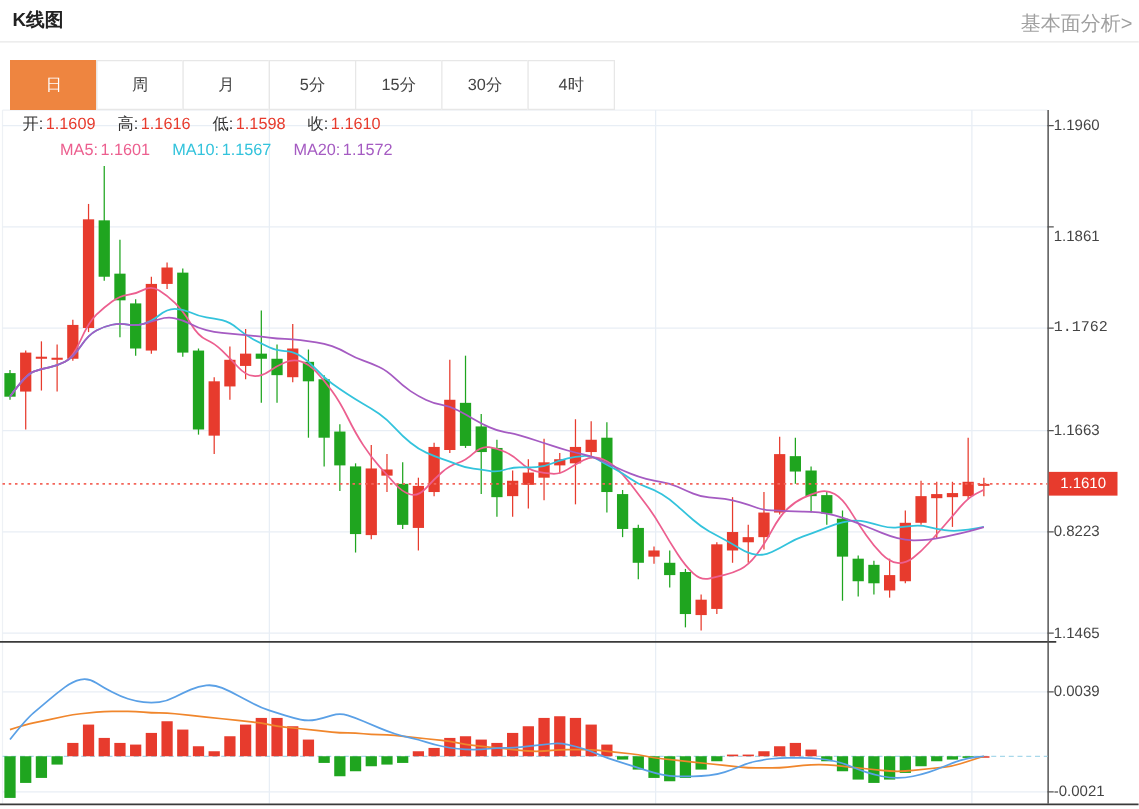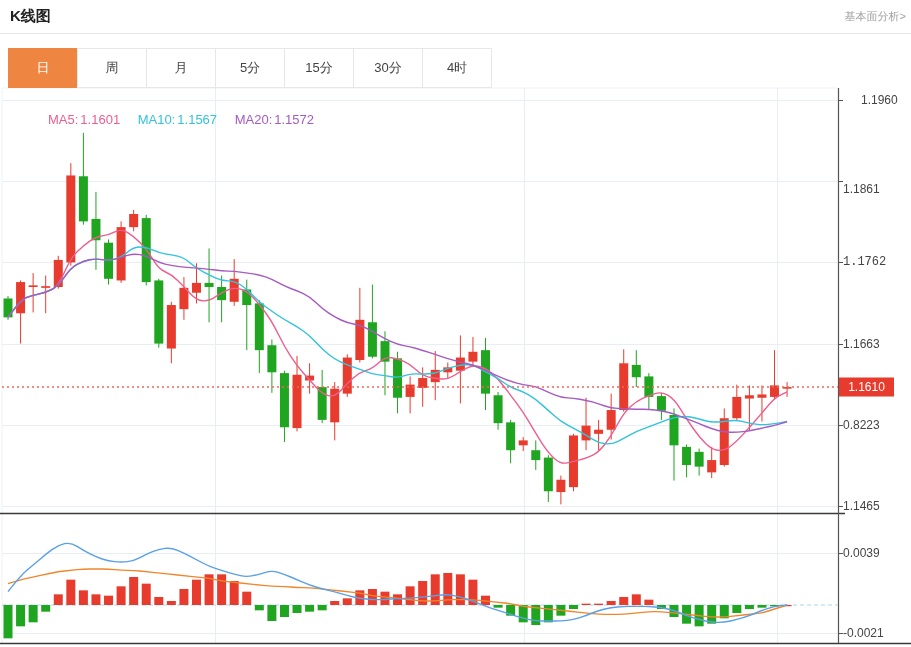--- a/index.html
+++ b/index.html
@@ -4,21 +4,21 @@
 <style>
   :root{
     --up:#e73b2d; --down:#1fa51f; --ma5:#ec5f8f; --ma10:#33c3dc; --ma20:#a55bc2;
     --diff:#5aa0e6; --dea:#f0862c; --tab-orange:#ee8540; --grid:#e8eef5;
     --dotted:#f4655a; --txt:#444; --gray:#a0a0a0;
   }
   html,body{margin:0;padding:0;background:#fff;}
   body{width:911px;height:647px;overflow:hidden;font-family:"Liberation Sans","DejaVu Sans",sans-serif;position:relative;}
   .page{position:absolute;inset:0;}
   .hdr-title{position:absolute;left:10px;top:7px;font-size:15px;font-weight:bold;color:#222;}
-  .hdr-link{position:absolute;right:5px;top:9px;font-size:11px;color:var(--gray);text-decoration:none;cursor:pointer;}
+  .hdr-link{position:absolute;right:5px;top:9px;font-size:16px;color:var(--gray);text-decoration:none;cursor:pointer;}
   .divider{position:absolute;left:0;top:33px;width:911px;height:1px;background:#e8e8e8;}
   .tabs{position:absolute;left:8px;top:48px;height:40px;z-index:3;}
   .tab{box-sizing:border-box;float:left;width:70px;height:40px;line-height:38px;text-align:center;
        border:1px solid #e7e7e7;margin-left:-1px;background:#fff;color:#444;font-size:13px;cursor:pointer;}
   .tab:first-child{margin-left:0;}
   .tab.active{background:var(--tab-orange);border-color:var(--tab-orange);color:#fff;}
   svg.canvas{position:absolute;left:0;top:0;z-index:1;pointer-events:none;}
   .overlay{position:absolute;z-index:2;white-space:nowrap;}
   .legend1{left:18px;top:90px;font-size:13px;}
   .legend2{left:18px;top:112px;font-size:13px;}
@@ -268,30 +268,36 @@
       <line x1="774.5260000000001" y1="350.1616161616165" x2="774.5260000000001" y2="399.3737373737379" stroke="#e73b2d" stroke-width="1"></line>
       <rect x="770.0260000000001" y="385.43030303030326" width="9" height="11.482828282828848" fill="#e73b2d"></rect>
       <line x1="787.0920000000001" y1="382.14949494949553" x2="787.0920000000001" y2="396.9131313131321" stroke="#e73b2d" stroke-width="1"></line>
       <rect x="782.5920000000001" y="387.0707070707071" width="9" height="1.6" fill="#e73b2d"></rect>
       <path d="M8 317.3535353535356Q20.566000000000003 299.71919191919136 26.849000000000004 297.3269360269353Q33.132000000000005 294.9346801346792 39.415000000000006 293.8410774410766Q45.698 292.74747474747403 51.981 289.4666666666663Q58.264 286.18585858585857 64.54700000000001 271.9963636363635Q70.83000000000001 257.8068686868685 77.113 251.7373737373738Q83.396 245.66787878787912 89.679 241.15676767676666Q95.962 236.64565656565424 102.245 235.90747474747394Q108.528 235.16929292929368 114.811 231.88848484848504Q121.09400000000001 228.6076767676764 127.37700000000001 232.46262626262566Q133.66000000000003 236.31757575757493 139.943 242.3870707070705Q146.226 248.45656565656606 152.50900000000001 258.7911111111109Q158.792 269.12565656565585 165.075 271.75030303030223Q171.358 274.37494949494857 177.64100000000002 280.4444444444441Q183.924 286.5139393939397 190.207 293.40363636363634Q196.49 300.2933333333329 202.77300000000002 300.7854545454537Q209.056 301.2775757575745 215.339 296.9305050505044Q221.622 292.58343434343436 227.90500000000003 289.95878787878803Q234.18800000000002 287.33414141414164 240.471 289.05656565656625Q246.75400000000002 290.77898989899086 253.03700000000003 297.5046464646469Q259.32000000000005 304.23030303030293 265.60300000000007 312.7604040404043Q271.886 321.29050505050566 278.169 334.0036363636374Q284.452 346.71676767676917 290.735 356.313131313132Q297.01800000000003 365.90949494949473 303.30100000000004 372.96323232323186Q309.584 380.01696969696906 315.867 386.9886868686864Q322.15000000000003 393.9604040404037 328.433 395.6008080808085Q334.716 397.24121212121327 340.999 390.269494949495Q347.28200000000004 383.2977777777768 353.56500000000005 377.8024242424236Q359.848 372.3070707070705 366.13100000000003 370.42060606060625Q372.41400000000004 368.53414141414197 378.697 362.7107070707077Q384.98 356.88727272727346 391.26300000000003 357.78949494949615Q397.54600000000005 358.69171717171884 403.82900000000006 361.39838383838503Q410.112 364.1050505050512 416.395 369.9284848484855Q422.678 375.75191919191974 428.961 377.0642424242434Q435.244 378.376565656567 441.52700000000004 378.9507070707085Q447.81 379.52484848485005 454.093 375.5058585858593Q460.37600000000003 371.4868686868686 466.659 368.2060606060609Q472.942 364.92525252525314 479.225 366.48363636363626Q485.50800000000004 368.0420202020194 491.79100000000005 373.3733333333329Q498.074 378.7046464646463 504.357 386.9886868686873Q510.64000000000004 395.2727272727283 516.923 403.55676767676925Q523.206 411.8408080808102 529.489 422.66747474747683Q535.772 433.4941414141434 542.0550000000001 443.2545454545468Q548.3380000000001 453.01494949495014 554.6210000000001 458.6743434343438Q560.904 464.3337373737375 567.187 462.85737373737334Q573.47 461.3810101010091 579.753 459.9046464646467Q586.0360000000001 458.4282828282843 592.3190000000001 455.39353535353604Q598.6020000000001 452.3587878787878 604.885 444.23878787878834Q611.168 436.11878787878885 617.451 424.4719191919203Q623.734 412.82505050505176 630.017 407.0016161616166Q636.3000000000001 401.17818181818143 642.5830000000001 398.30747474747466Q648.866 395.43676767676794 655.149 393.55030303030367Q661.432 391.6638383838394 667.715 395.1907070707075Q673.998 398.7175757575757 680.2810000000001 408.88808080807996Q686.5640000000001 419.0585858585843 692.847 427.99878787878663Q699.13 436.93898989898895 705.413 443.2545454545458Q711.696 449.5701010101027 717.979 450.3082828282839Q724.2620000000001 451.0464646464651 730.5450000000001 446.20727272727333Q736.8280000000001 441.3680808080816 743.1110000000001 434.39636363636424Q749.394 427.4246464646469 755.677 420.2068686868692Q761.96 412.9890909090915 768.243 405.5252525252524Q774.5260000000001 398.06141414141337 780.8090000000001 394.9446464646471L787.0920000000001 391.8278787878809" fill="none" stroke="#ec5f8f" stroke-width="1.4"></path>
       <path d="M8 317.3535353535356Q20.566000000000003 299.71919191919136 26.849000000000004 297.3269360269353Q33.132000000000005 294.9346801346792 39.415000000000006 293.8410774410766Q45.698 292.74747474747403 51.981 289.4666666666663Q58.264 286.18585858585857 64.54700000000001 276.9585858585855Q70.83000000000001 267.7313131313124 77.113 264.4212121212116Q83.396 261.1111111111109 89.679 259.80757575757514Q95.962 258.5040404040393 102.245 259.63181818181715Q108.528 260.75959595959506 114.811 259.07818181818084Q121.09400000000001 257.39676767676656 127.37700000000001 252.22949494949458Q133.66000000000003 247.0622222222226 139.943 247.0622222222226Q146.226 247.0622222222226 152.50900000000001 249.97393939393973Q158.792 252.88565656565686 165.075 253.8288888888899Q171.358 254.77212121212295 177.64100000000002 256.1664646464655Q183.924 257.56080808080804 190.207 262.93313131313187Q196.49 268.30545454545575 202.77300000000002 271.5862626262635Q209.056 274.8670707070712 215.339 277.86080808080817Q221.622 280.85454545454513 227.90500000000003 280.85454545454513Q234.18800000000002 280.85454545454513 240.471 284.7505050505048Q246.75400000000002 288.6464646464644 253.03700000000003 295.4541414141421Q259.32000000000005 302.26181818181976 265.60300000000007 306.77292929293037Q271.886 311.284040404041 278.169 315.46707070707043Q284.452 319.65010101009995 290.735 323.13595959595864Q297.01800000000003 326.6218181818173 303.30100000000004 331.0098989898986Q309.584 335.39797979797993 315.867 342.24666666666707Q322.15000000000003 349.0953535353542 328.433 354.18060606060726Q334.716 359.2658585858603 340.999 362.1365656565671Q347.28200000000004 365.0072727272739 353.56500000000005 367.0577777777787Q359.848 369.10828282828356 366.13100000000003 371.6919191919195Q372.41400000000004 374.2755555555555 378.697 374.84969696969705Q384.98 375.4238383838386 391.26300000000003 376.69515151515276Q397.54600000000005 377.96646464646693 403.82900000000006 375.83393939394045Q410.112 373.70141414141403 416.395 373.86545454545455Q422.678 374.02949494949513 428.961 373.74242424242345Q435.244 373.4553535353518 441.52700000000004 370.83070707070635Q447.81 368.2060606060609 454.093 366.64767676767775Q460.37600000000003 365.08929292929463 466.659 364.80222222222386Q472.942 364.5151515151531 479.225 368.2060606060618Q485.50800000000004 371.8969696969705 491.79100000000005 375.2187878787886Q498.074 378.54060606060665 504.357 382.96969696969836Q510.64000000000004 387.3987878787901 516.923 389.5313131313138Q523.206 391.6638383838376 529.489 395.436767676767Q535.772 399.20969696969644 542.0550000000001 404.869090909091Q548.3380000000001 410.5284848484857 554.6210000000001 416.0238383838388Q560.904 421.5191919191919 567.187 424.9230303030307Q573.47 428.32686868686955 579.753 431.7307070707084Q586.0360000000001 435.13454545454726 592.3190000000001 439.0305050505078Q598.6020000000001 442.92646464646833 604.885 443.74666666666934Q611.168 444.56686868687035 617.451 441.57313131313344Q623.734 438.5793939393965 630.017 434.9294949494963Q636.3000000000001 431.2795959595962 642.5830000000001 429.1060606060602Q648.866 426.9325252525243 655.149 424.47191919191937Q661.432 422.0113131313145 667.715 419.7147474747484Q673.998 417.41818181818223 680.2810000000001 416.6800000000001Q686.5640000000001 415.941818181818 692.847 417.5002020202012Q699.13 419.0585858585843 705.413 420.78101010100886Q711.696 422.50343434343347 717.979 421.92929292929193Q724.2620000000001 421.3551515151504 730.5450000000001 420.69898989898905Q736.8280000000001 420.0428282828277 743.1110000000001 421.64222222222213Q749.394 423.24161616161655 755.677 424.1028282828288Q761.96 424.9640404040411 768.243 424.38989898989956Q774.5260000000001 423.815757575758 780.8090000000001 422.6264646464655L787.0920000000001 421.437171717173" fill="none" stroke="#33c3dc" stroke-width="1.4"></path>
       <path d="M8 317.3535353535356Q20.566000000000003 299.71919191919136 26.849000000000004 297.3269360269353Q33.132000000000005 294.9346801346792 39.415000000000006 293.8410774410766Q45.698 292.74747474747403 51.981 289.4666666666663Q58.264 286.18585858585857 64.54700000000001 276.9585858585855Q70.83000000000001 267.7313131313124 77.113 264.4212121212116Q83.396 261.1111111111109 89.679 259.80757575757514Q95.962 258.5040404040393 102.245 259.63181818181715Q108.528 260.75959595959506 114.811 259.07818181818084Q121.09400000000001 257.39676767676656 127.37700000000001 255.42455463728015Q133.66000000000003 253.45234159779372 139.943 254.64536271808765Q146.226 255.83838383838162 152.50900000000001 259.2138306138289Q158.792 262.58927738927616 165.075 264.1057498057484Q171.358 265.62222222222067 177.64100000000002 266.3623569023555Q183.924 267.1024915824903 190.207 267.59632154882013Q196.49 268.09015151514996 202.77300000000002 268.64650178252975Q209.056 269.20285204990955 215.339 270.06191985211353Q221.622 270.92098765431746 227.90500000000003 271.1284364108898Q234.18800000000002 271.33588516746215 240.471 272.1787506645379Q246.75400000000002 273.0216161616137 253.03700000000003 273.8418181818165Q259.32000000000005 274.66202020201933 265.60300000000007 276.9175757575751Q271.886 279.17313131313085 278.169 282.7205050505042Q284.452 286.2678787878775 290.735 288.4824242424238Q297.01800000000003 290.6969696969701 303.30100000000004 293.5881818181811Q309.584 296.47939393939214 315.867 302.58989898989813Q322.15000000000003 308.7004040404041 328.433 312.8834343434336Q334.716 317.06646464646303 340.999 319.9986868686872Q347.28200000000004 322.9309090909113 353.56500000000005 323.95616161616147Q359.848 324.9814141414116 366.13100000000003 328.2212121212108Q372.41400000000004 331.46101010100995 378.697 335.15191919191955Q384.98 338.84282828282915 391.26300000000003 341.73404040404114Q397.54600000000005 344.6252525252531 403.82900000000006 345.650505050505Q410.112 346.67575757575696 416.395 348.5007070707066Q422.678 350.32565656565623 428.961 352.376161616161Q435.244 354.4266666666658 441.52700000000004 356.5386868686862Q447.81 358.65070707070663 454.093 360.4141414141416Q460.37600000000003 362.1775757575766 466.659 363.46939393939505Q472.942 364.7612121212135 479.225 367.63191919192025Q485.50800000000004 370.502626262627 491.79100000000005 373.45535353535456Q498.074 376.40808080808205 504.357 378.9096969696973Q510.64000000000004 381.4113131313125 516.923 383.11323232323195Q523.206 384.81515151515134 529.489 385.63535353535417Q535.772 386.45555555555705 542.0550000000001 389.3672727272733Q548.3380000000001 392.2789898989895 554.6210000000001 394.88313131313066Q560.904 397.48727272727183 567.187 397.87686868686853Q573.47 398.26646464646524 579.753 399.1891919191922Q586.0360000000001 400.1119191919191 592.3190000000001 401.9163636363636Q598.6020000000001 403.720808080808 604.885 405.97636363636377Q611.168 408.23191919191953 617.451 408.3959595959601Q623.734 408.5600000000006 630.017 408.9495959595964Q636.3000000000001 409.3391919191922 642.5830000000001 409.318686868687Q648.866 409.29818181818183 655.149 409.95434343434226Q661.432 410.61050505050275 667.715 412.2919191919179Q673.998 413.973333333333 680.2810000000001 416.35191919192084Q686.5640000000001 418.7305050505086 692.847 421.2116161616187Q699.13 423.69272727272875 705.413 426.2558585858595Q711.696 428.81898989899037 717.979 430.47989898990033Q724.2620000000001 432.14080808081025 730.5450000000001 432.2228282828292Q736.8280000000001 432.30484848484815 743.1110000000001 431.60767676767733Q749.394 430.9105050505065 755.677 429.5161616161621Q761.96 428.1218181818177 768.243 426.7479797979794Q774.5260000000001 425.37414141414115 780.8090000000001 423.54919191919157L787.0920000000001 421.72424242424194" fill="none" stroke="#a55bc2" stroke-width="1.4"></path>
       <line x1="2" y1="387.0707070707071" x2="838" y2="387.0707070707071" stroke="#f4655a" stroke-width="1.5" stroke-dasharray="2 3"></line>
     </svg>
 
+  <div class="overlay legend1">
+    <span class="lg"><span class="k">开:</span><span class="v red">1.1609</span></span>
+    <span class="lg"><span class="k">高:</span><span class="v red">1.1616</span></span>
+    <span class="lg"><span class="k">低:</span><span class="v red">1.1598</span></span>
+    <span class="lg"><span class="k">收:</span><span class="v red">1.1610</span></span>
+  </div>
 
   <div class="overlay legend2">
     <span class="lg c-ma5"><span>MA5:</span><span class="v">1.1601</span></span>
     <span class="lg c-ma10"><span>MA10:</span><span class="v">1.1567</span></span>
     <span class="lg c-ma20"><span>MA20:</span><span class="v">1.1572</span></span>
   </div>
 
 
   <div id="axis-labels">
-      <div class="axis-label" style="top: 100px; margin-left: 18px;">1.1960</div>
+      <div class="axis-label" style="top: 100px;">1.1960</div>
       <div class="axis-label" style="top: 189px;">1.1861</div>
       <div class="axis-label" style="top: 262.4px; font-family: Liberation Mono, monospace;">1.1762</div>
       <div class="axis-label" style="top: 343.6px;">1.1663</div>
       <div class="axis-label" style="top: 424.8px;">0.8223</div>
       <div class="axis-label" style="top: 506px;">1.1465</div>
       <div class="axis-label" style="top: 553px;">0.0039</div>
       <div class="axis-label" style="top: 633px;">-0.0021</div>
     </div>
   <div class="badge" id="price-badge" style="top: 387.071px;">1.1610</div>
 </div>

